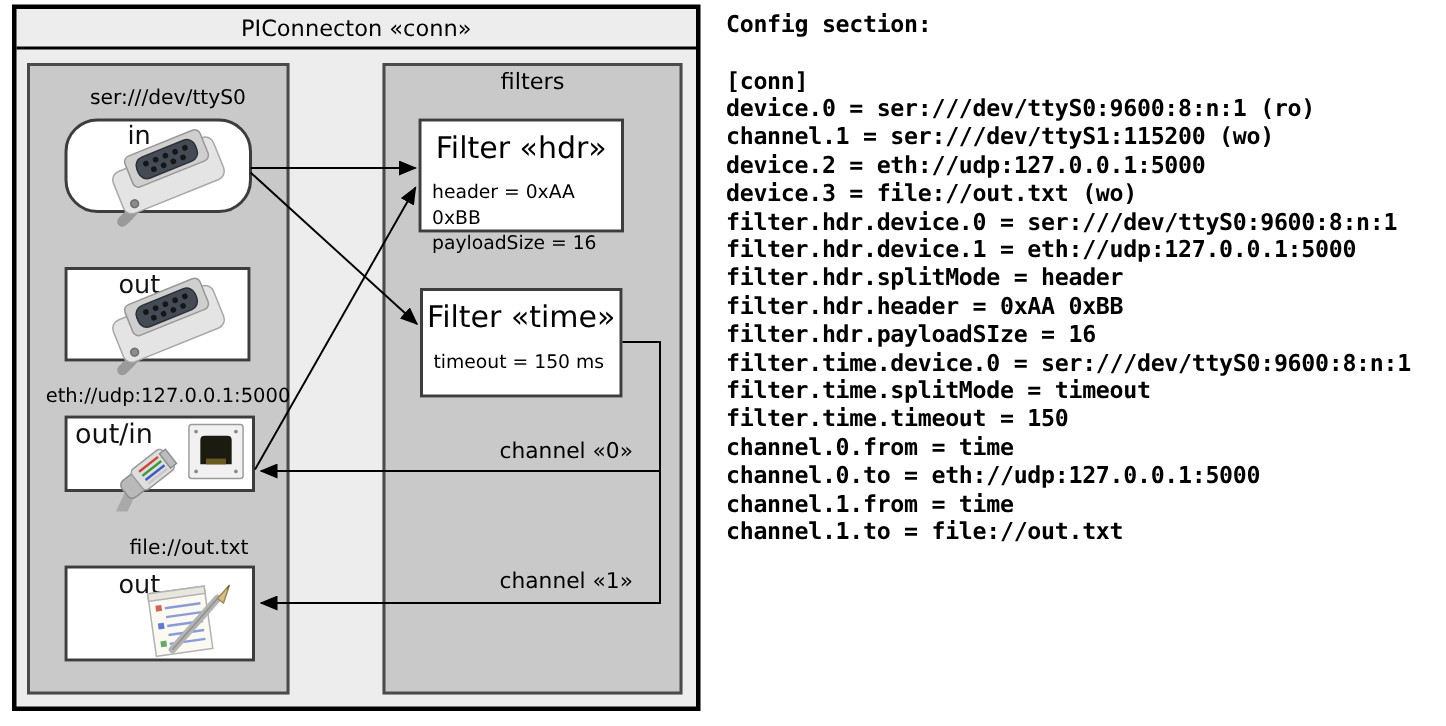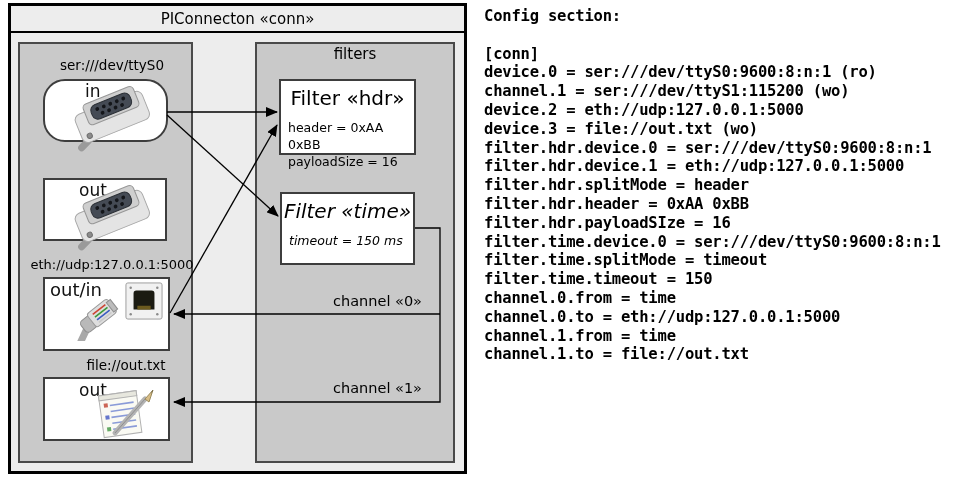--- a/index.html
+++ b/index.html
@@ -21,37 +21,37 @@
 
   
   .dev-label { position:absolute; left:18px; width:188px; text-align:center;
                font-size:13.5px; color:#000; }
   .dev-label.small { font-size:13px; }
   .dev-box { position:absolute; background:#fff; border:2px solid #3d3d3d; z-index:2; }
   .mode { position:absolute; font-size:17px; color:#111; }
 
   #lbl-d0 { top:57px; }  #box-d0 { left:43px; top:79px;  width:125px; height:63px;border-radius:22px; }
   #lbl-d1 { top:157px; } #box-d1 { left:43px; top:178px; width:124px; height:63px; }
-  #lbl-d2 { top:257px; } #box-d2 { left:43px; top:277px; width:127px; height:74px; }
+  #lbl-d2 { top:257px; } #box-d2 { left:43px; top:277px; width:127px; height:51px; }
   #lbl-d3 { top:357px;padding-left:28px; } #box-d3 { left:43px; top:377px; width:127px; height:64px; }
 
   #box-d0 .mode { left:40px; top:0px; }
   #box-d1 .mode { left:34px; top:0px; }
   #box-d2 .mode { left:5px;  top:0px; font-size:18px; }
   #box-d3 .mode { left:34px; top:1px; }
 
   .icon-serial { position:absolute; left:12px; top:6px; transform:rotate(-22deg); }
   .icon-jack   { position:absolute; right:5px; top:3px; }
   .icon-cable  { position:absolute; left:18px; top:14px; }
   .icon-note   { position:absolute; left:46px; top:6px; }
 
   
   .filter-box { position:absolute; background:#fff; border:2px solid #3d3d3d; z-index:2; }
   #fbox-hdr  { left:279px; top:79px;  width:137px; height:76px; }
-  #fbox-time { left:280px; top:192px; width:135px; height:73px;font-style:italic; }
+  #fbox-time { left:280px; top:192px; width:135px; height:73px; }
   .filter-title { padding-top:5px; text-align:center; font-size:20px; color:#000; }
   .filter-params { margin-top:9px; padding-left:7px; font-size:12.5px;
                    line-height:17px; color:#000; }
 
   
   .chan-label { position:absolute; width:122px; left:300px; text-align:right;
                 font-size:14.5px; color:#000; }
   #chan0 { top:293px; }
   #chan1 { top:380px; }
 

